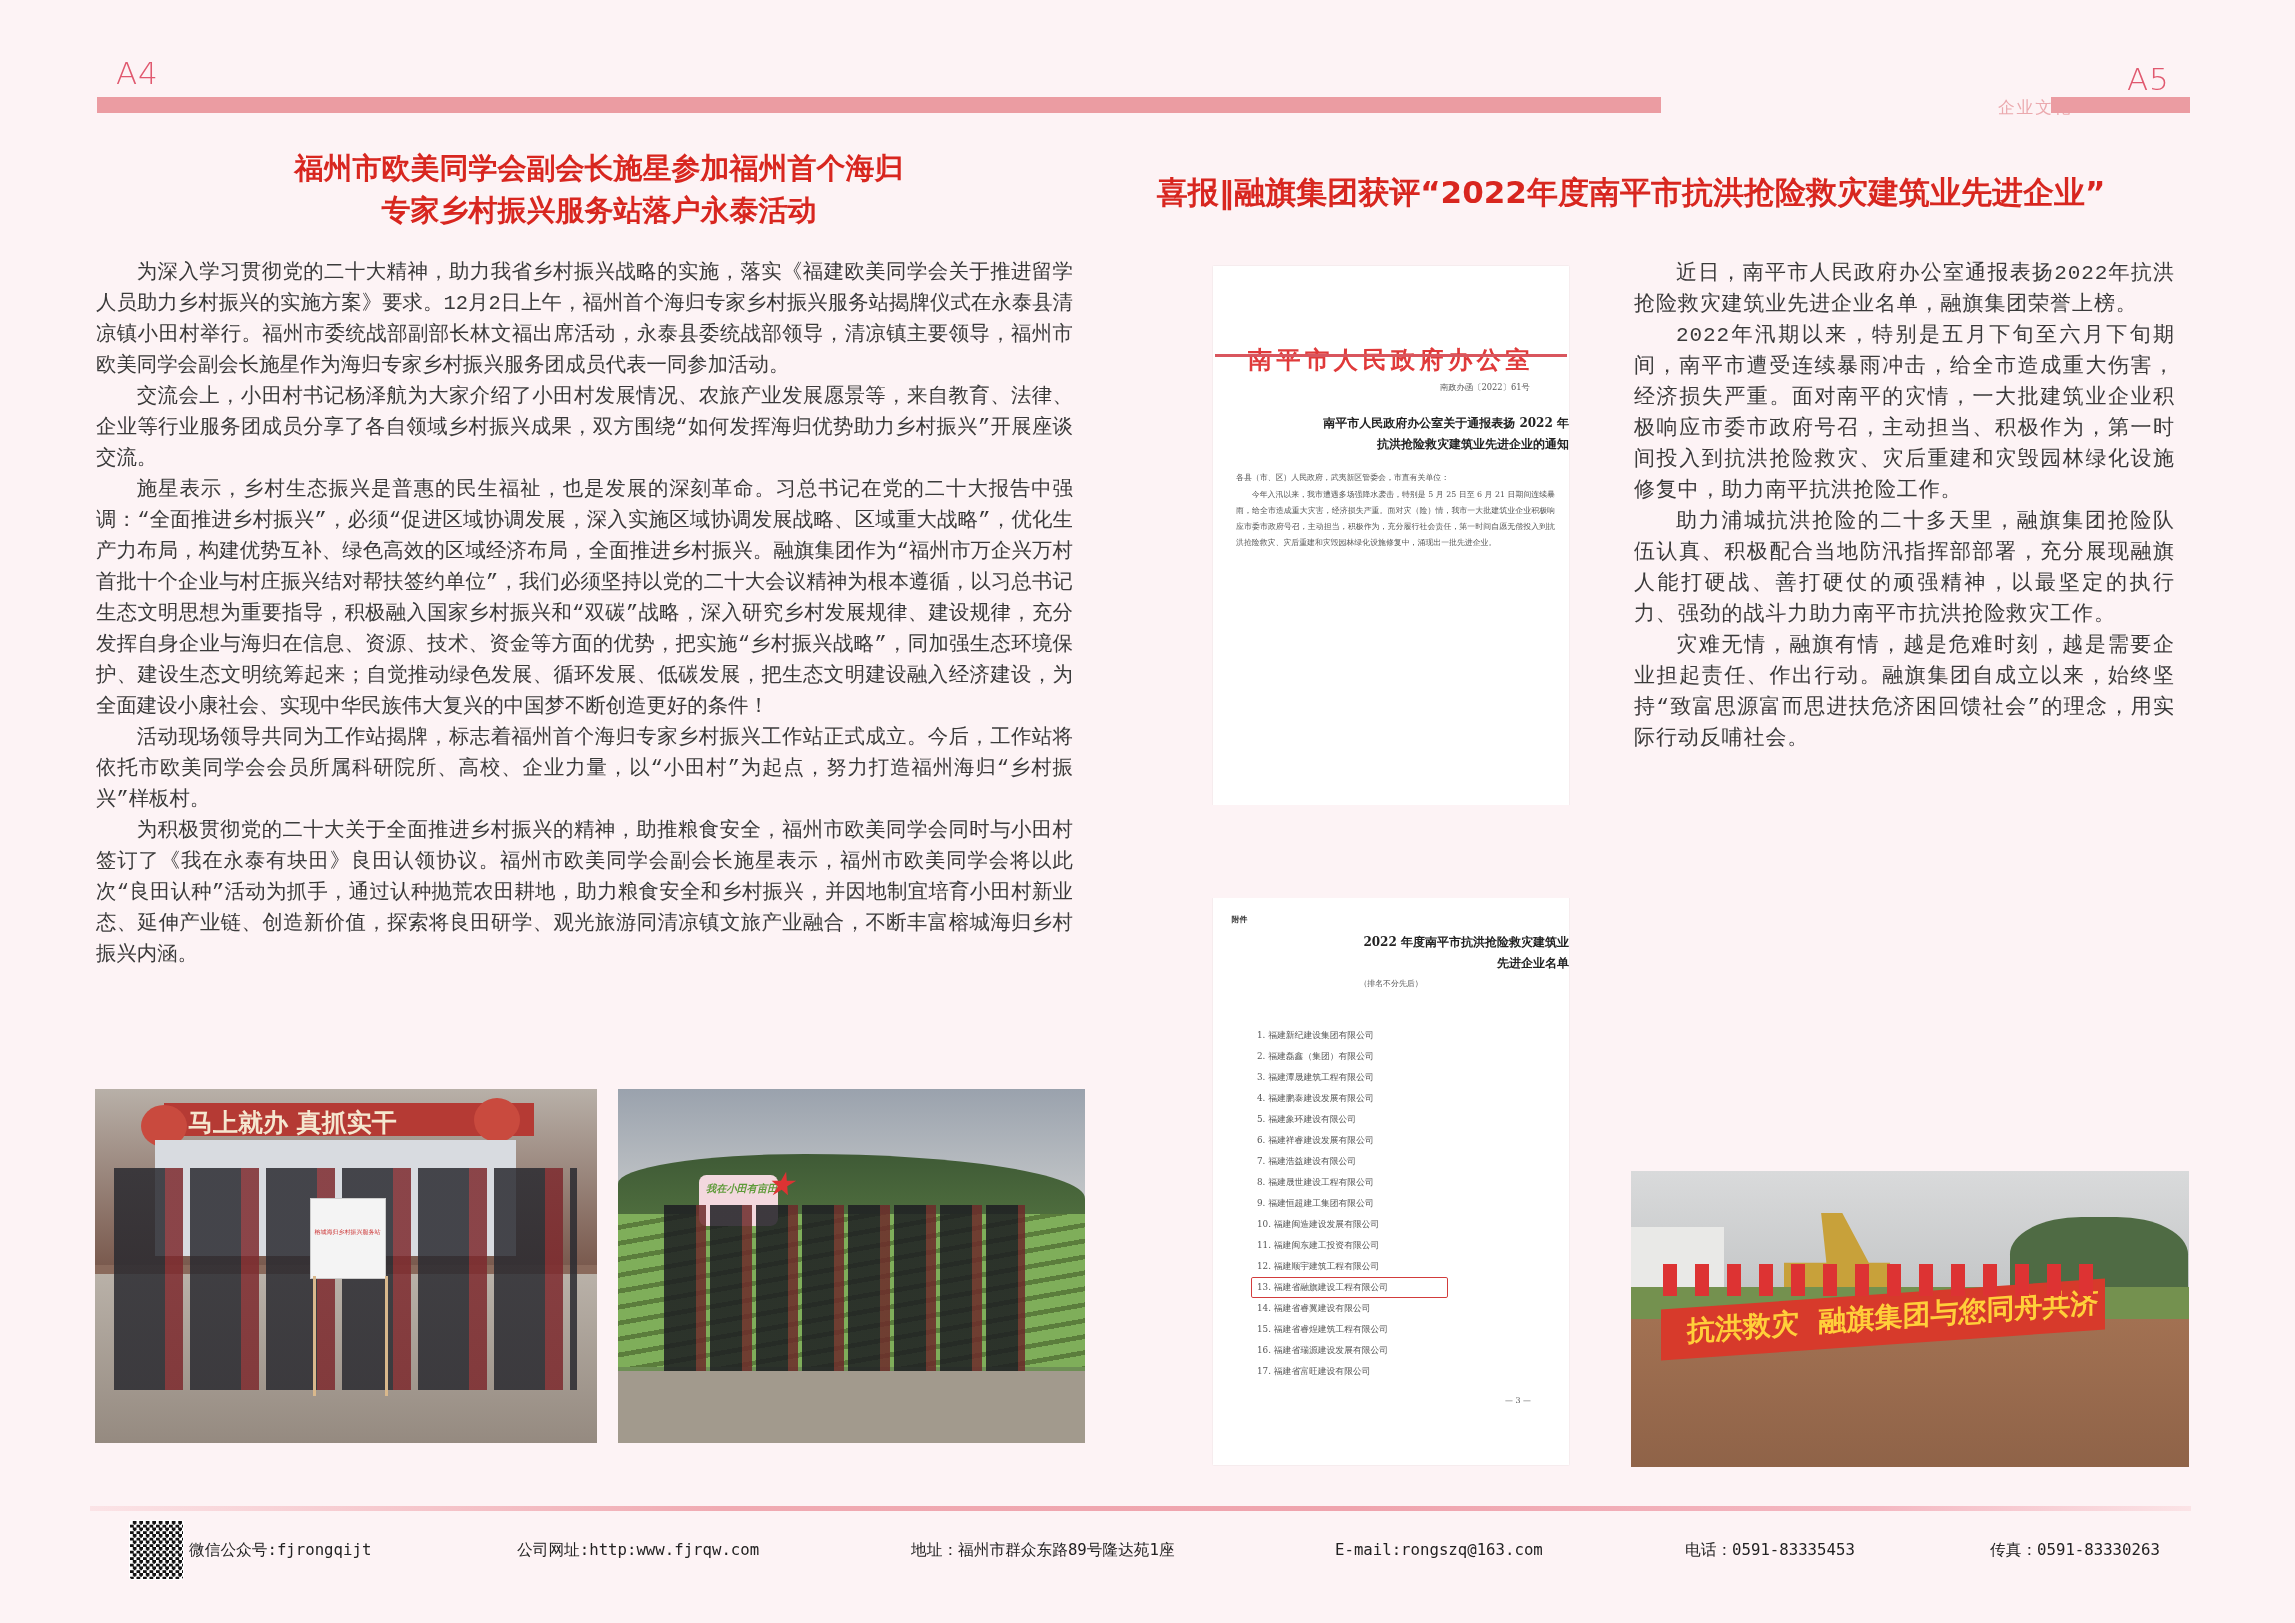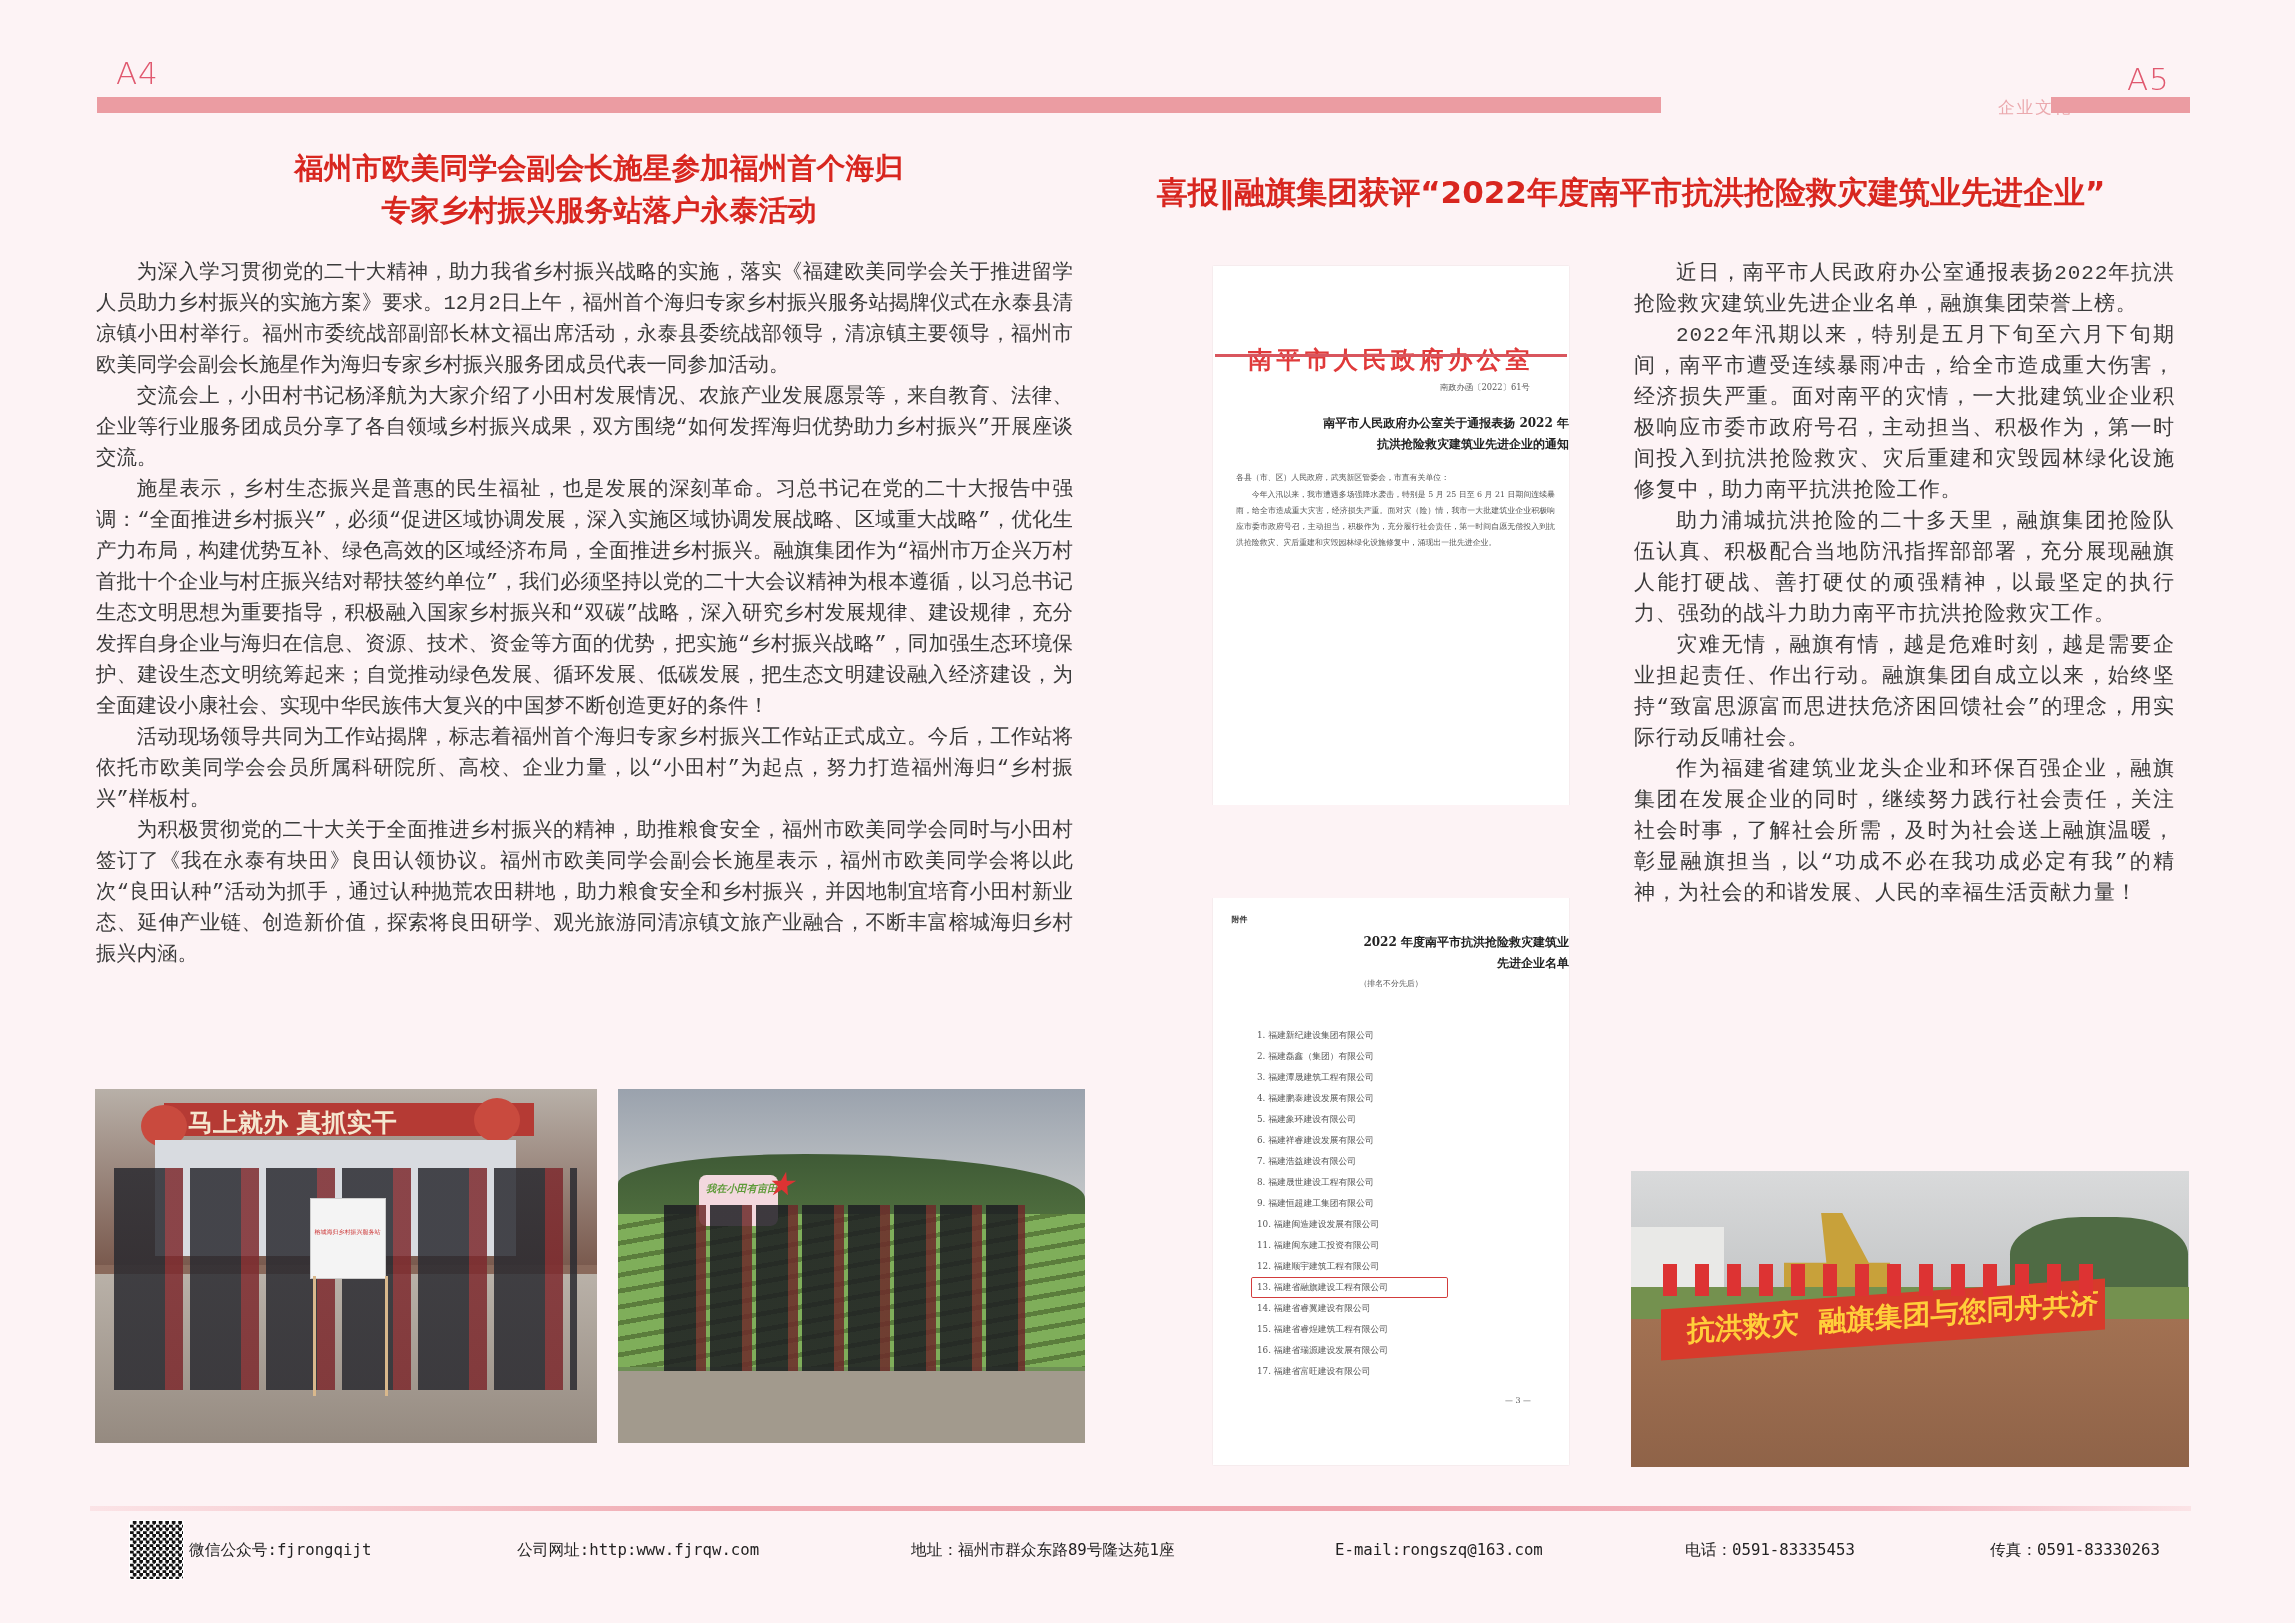--- a/index.html
+++ b/index.html
@@ -134,21 +134,20 @@
     <div class="doc-list-item">17.  福建省富旺建设有限公司</div>
   </div>
   <div class="abs doc-small" style="left:292px; top:1127px;">— 3 —</div>
 </div>
 
 <div class="abs body-text" style="left:1634px; top:258px; width:541px; font-size:21px; line-height:31px; letter-spacing:0.9px;">
   <p>近日，南平市人民政府办公室通报表扬2022年抗洪抢险救灾建筑业先进企业名单，融旗集团荣誉上榜。</p>
   <p>2022年汛期以来，特别是五月下旬至六月下旬期间，南平市遭受连续暴雨冲击，给全市造成重大伤害，经济损失严重。面对南平的灾情，一大批建筑业企业积极响应市委市政府号召，主动担当、积极作为，第一时间投入到抗洪抢险救灾、灾后重建和灾毁园林绿化设施修复中，助力南平抗洪抢险工作。</p>
   <p>助力浦城抗洪抢险的二十多天里，融旗集团抢险队伍认真、积极配合当地防汛指挥部部署，充分展现融旗人能打硬战、善打硬仗的顽强精神，以最坚定的执行力、强劲的战斗力助力南平市抗洪抢险救灾工作。</p>
   <p>灾难无情，融旗有情，越是危难时刻，越是需要企业担起责任、作出行动。融旗集团自成立以来，始终坚持“致富思源富而思进扶危济困回馈社会”的理念，用实际行动反哺社会。</p>
-  <p>作为福建省建筑业龙头企业和环保百强企业，融旗集团在发展企业的同时，继续努力践行社会责任，关注社会时事，了解社会所需，及时为社会送上融旗温暖，彰显融旗担当，以“功成不必在我功成必定有我”的精神，为社会的和谐发展、人民的幸福生活贡献力量！</p>
 </div>
 
 <div class="abs photo" style="left:1631px; top:1171px; width:558px; height:296px; background:#b37b58;">
   <div class="abs" style="left:0; top:0; width:100%; height:116px; background:linear-gradient(#d9dadb,#c5c7c8);"></div>
   <div class="abs" style="left:0; top:56px; width:93px; height:74px; background:#e9e9e7;"></div>
   <div class="abs" style="left:379px; top:46px; width:178px; height:93px; background:#4f6b44; border-radius:40% 40% 0 0;"></div>
   <div class="abs" style="left:153px; top:42px; width:106px; height:83px; background:#c8a13a; clip-path:polygon(35% 0,55% 0,80% 60%,100% 60%,100% 100%,0 100%,0 60%,40% 60%);"></div>
   <div class="abs" style="left:0; top:116px; width:100%; height:37px; background:#74914f;"></div>
   <div class="abs" style="left:0; top:148px; width:100%; height:148px; background:linear-gradient(#a27152,#8f6348);"></div>
   <div class="abs" style="left:30px; top:123px; width:444px; height:51px; background:#d73a2b; transform:skewY(-4deg);"></div>

